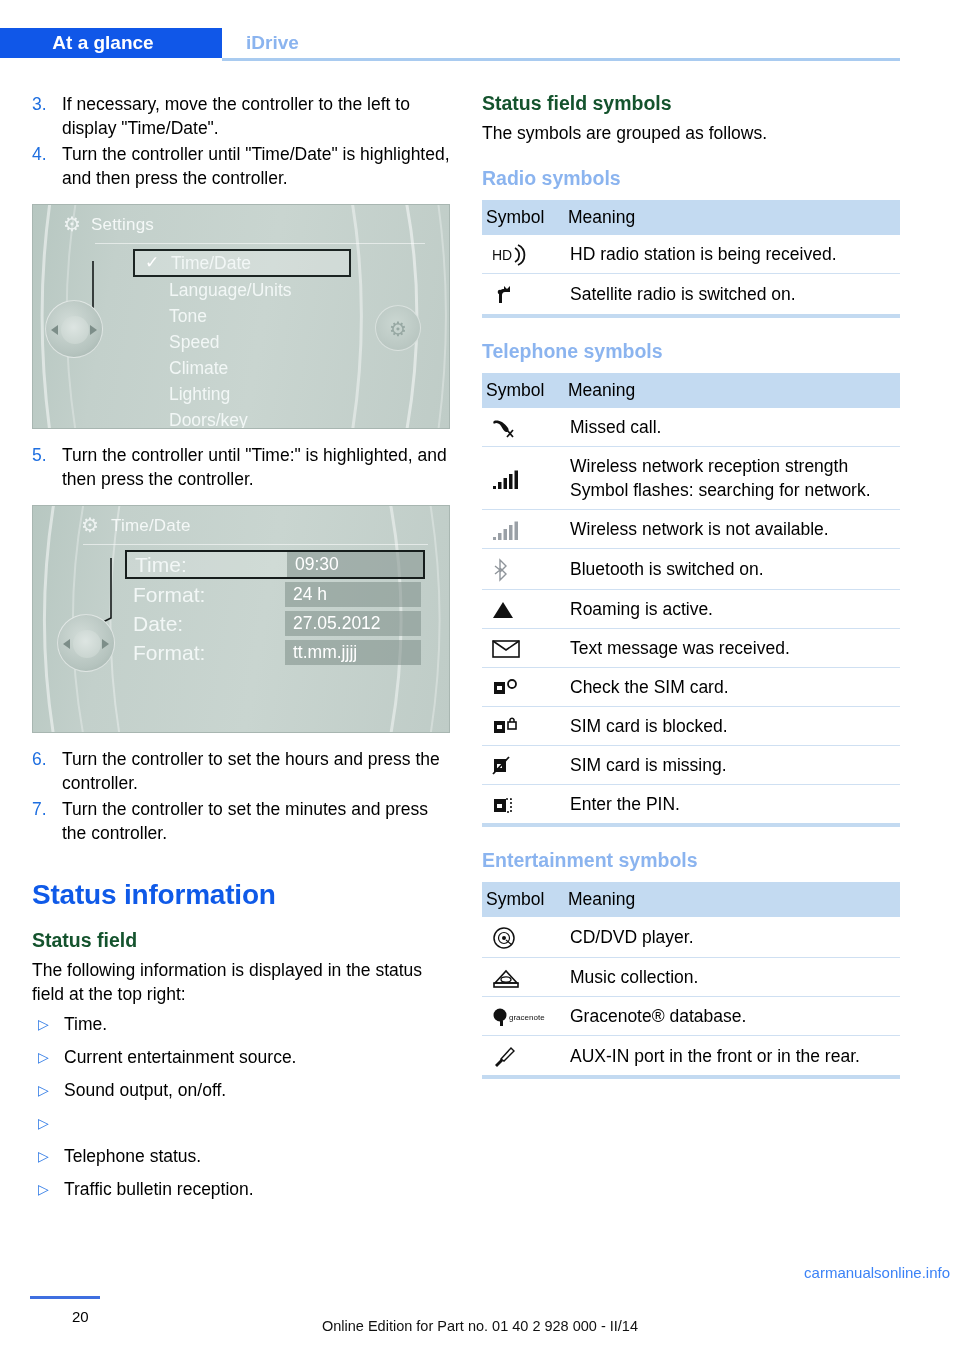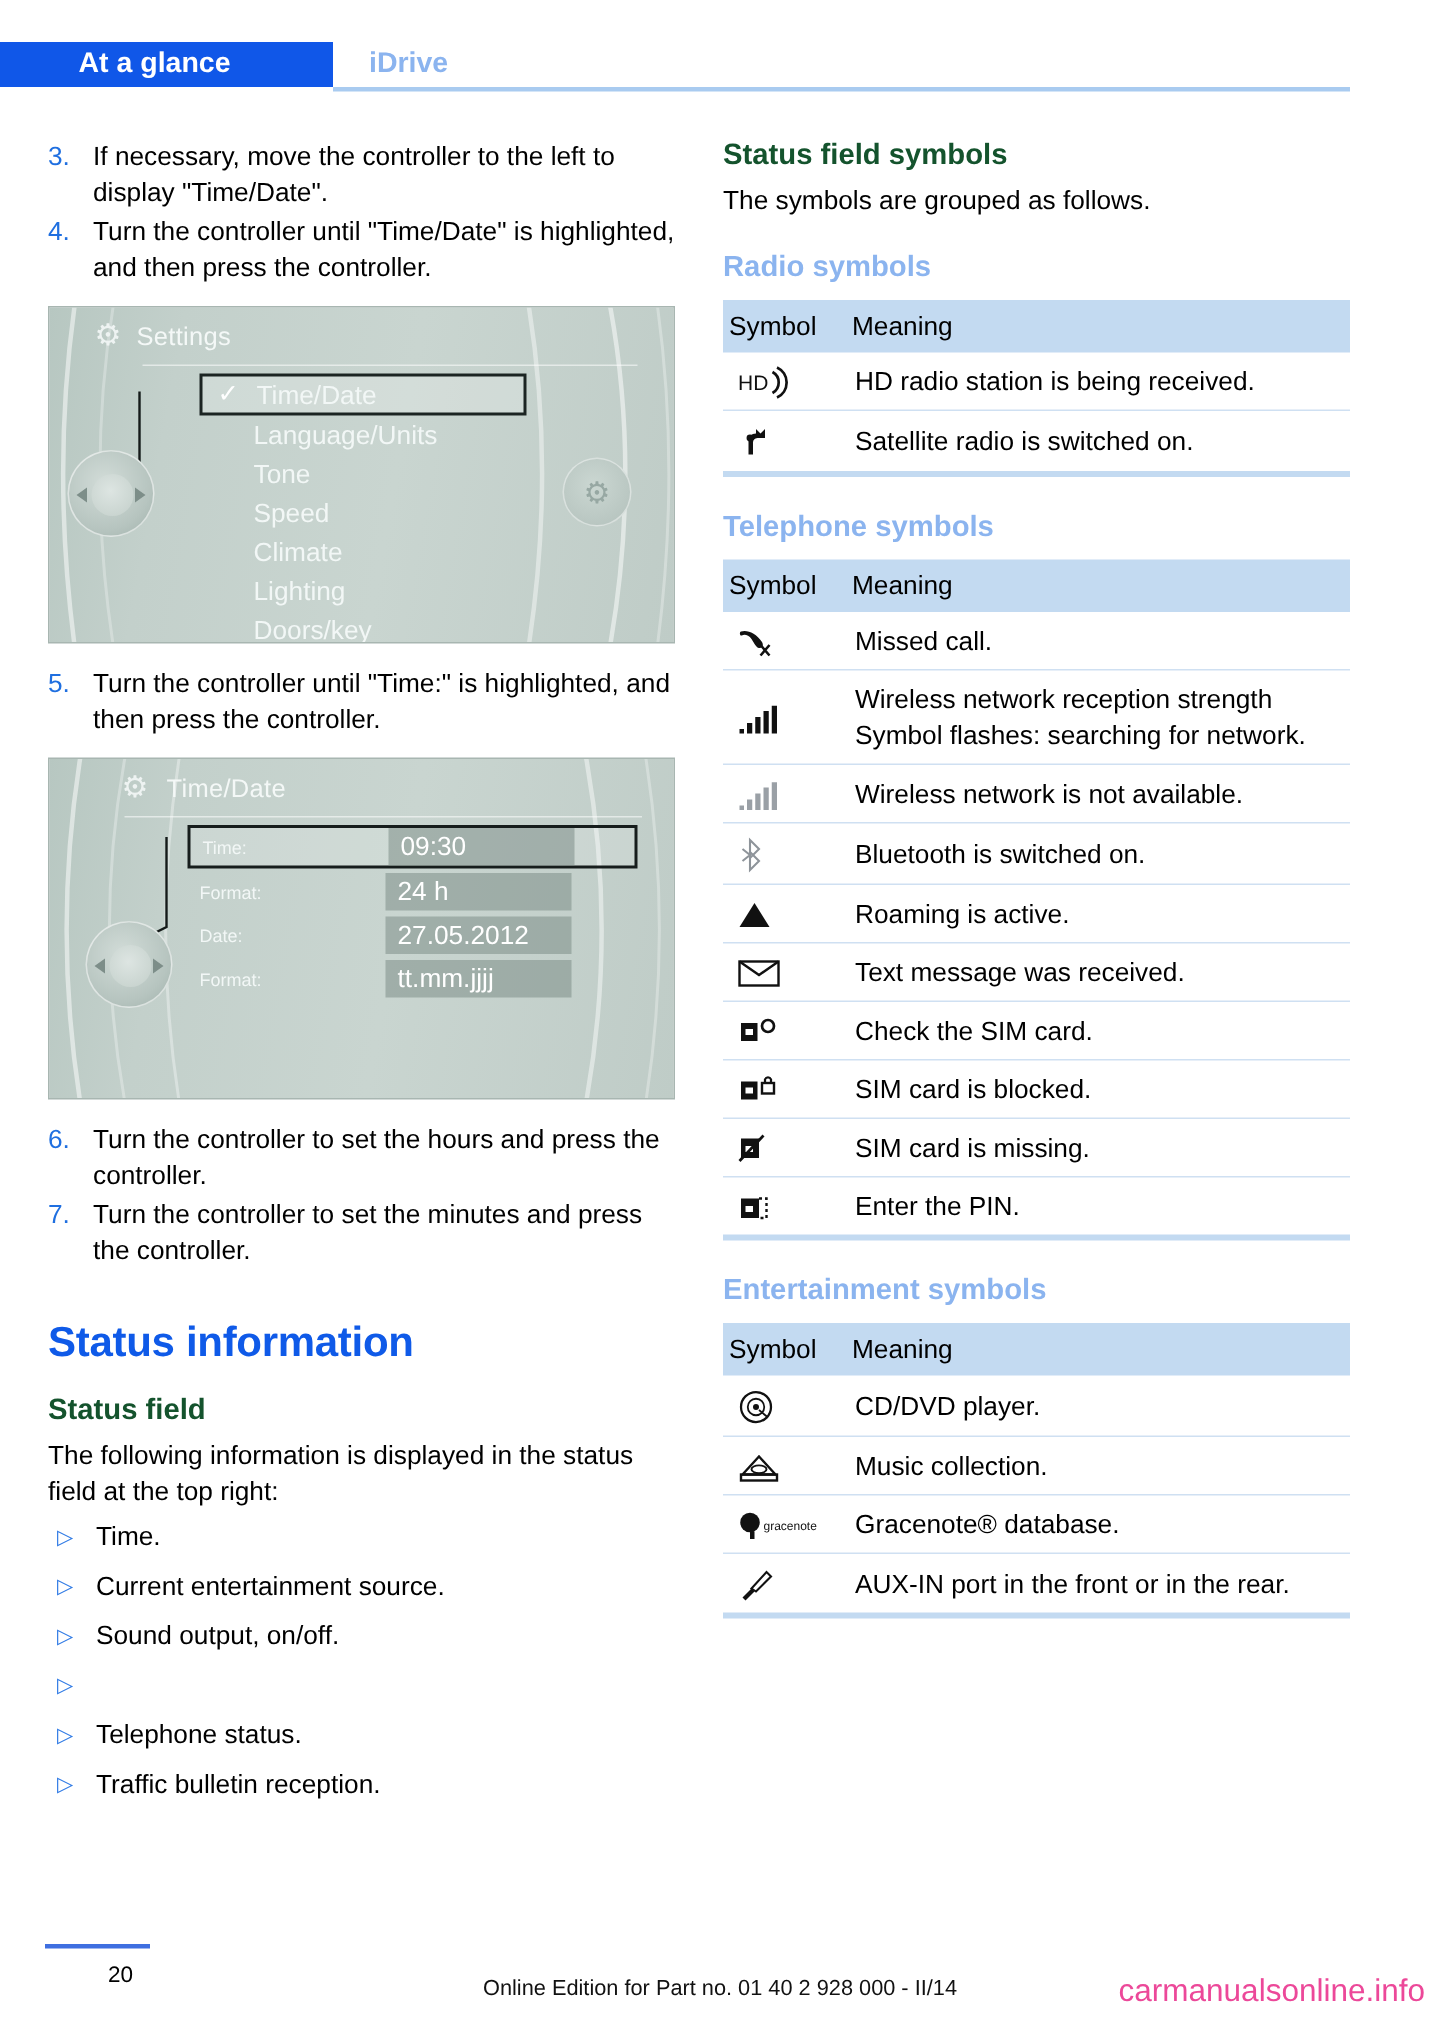--- a/index.html
+++ b/index.html
@@ -217,27 +217,27 @@
     left: 92px; top: 44px;
     width: 300px;
   }
   .td-row {
     display: flex;
     height: 27px;
     align-items: center;
     margin-bottom: 2px;
   }
   .td-row .lbl {
-    width: 132px;
+    width: 160px;
     color: #f2f7f6;
-    font-size: 12px;
+    font-size: 21px;
     padding-left: 8px;
   }
   .td-row .val {
-    width: 124px;
+    width: 136px;
     color: #ffffff;
     font-size: 17.5px;
     background: rgba(125,142,137,0.55);
     padding-left: 8px;
     height: 25px;
     line-height: 25px;
   }
   .td-row.selected {
     border: 2px solid #161d1c;
     background: rgba(255,255,255,0.14);
@@ -294,23 +294,23 @@
   .footer-note {
     position: absolute;
     left: 0; top: 1318px;
     width: 960px;
     text-align: center;
     font-size: 14.5px;
     color: #111111;
   }
   .watermark {
     position: absolute;
-    right: 10px; top: 1316px;
-    font-size: 21px;
-    color: #ec4899;
+    right: 10px; top: 1264px;
+    font-size: 15px;
+    color: #3b82f6;
   }
 </style>
 </head>
 <body>
 
 <div class="header">
   <div class="header-tab">At a glance</div>
   <div class="header-section">iDrive</div>
   <div class="header-rule"></div>
 </div>

